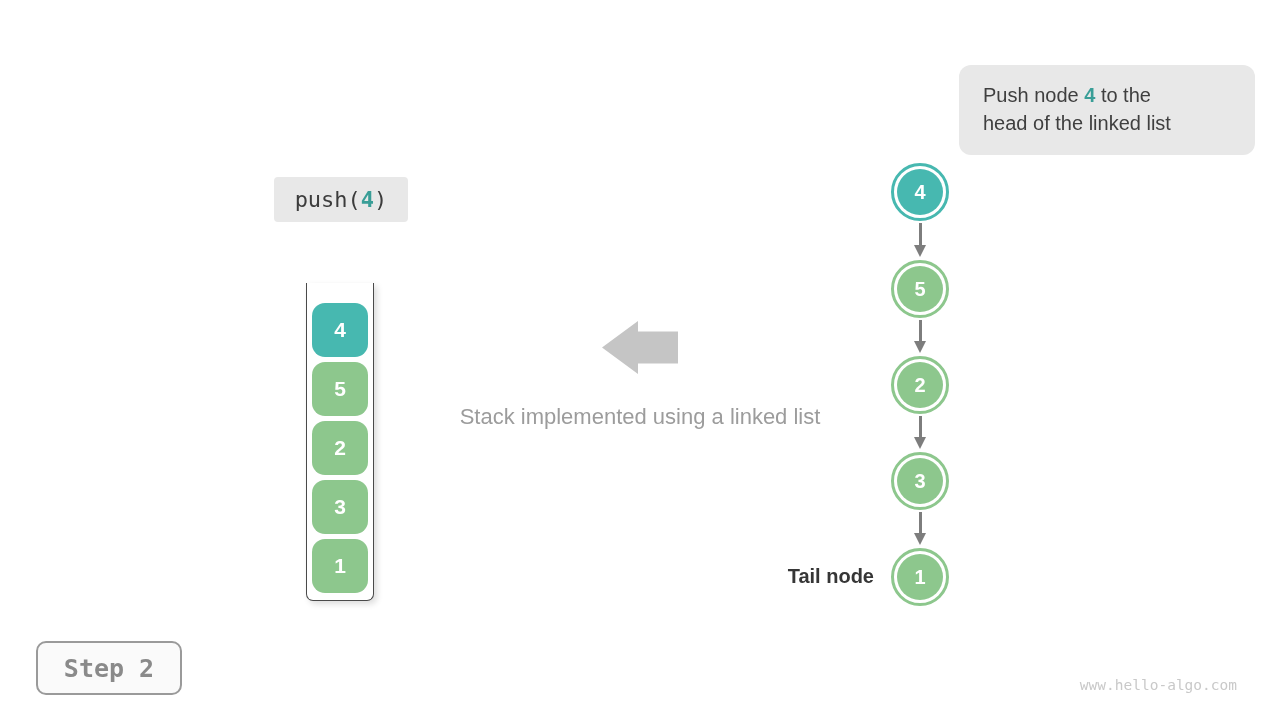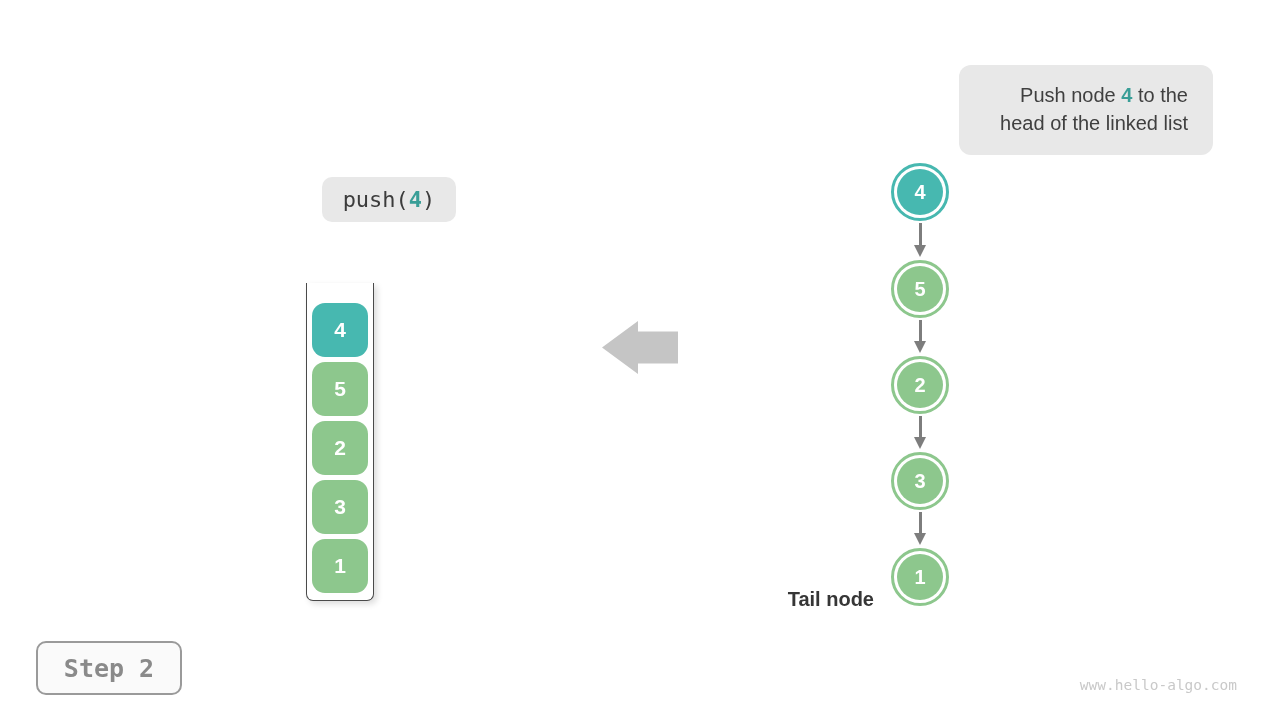--- a/index.html
+++ b/index.html
@@ -10,52 +10,50 @@
     height: 720px;
     background: #ffffff;
     overflow: hidden;
     font-family: "Liberation Sans", sans-serif;
   }
 
   
   .tip-box {
     position: absolute;
     left: 959px; top: 65px;
-    width: 254px; height: 90px;
+    width: 296px; height: 90px;
     background: #e8e8e8;
     border-radius: 12px;
-    text-align: right;
   }
   .tip-text {
     position: absolute;
     left: 24px; top: 16px;
     width: 205px;
     font-size: 20px;
     line-height: 28px;
     color: #3f3f3f;
   }
   .accent-num {
     color: #399e97;
     font-weight: bold;
   }
 
   
   .code-box {
     position: absolute;
     left: 274px; top: 177px;
     width: 134px; height: 45px;
     background: #e8e8e8;
-    border-radius: 10px;
+    border-radius: 4px;
     display: flex;
     align-items: center;
     justify-content: center;
     font-family: "DejaVu Sans Mono", monospace;
     font-size: 22px;
     color: #3c3c3c;
-    margin-left: 48px;
   }
 
   
   .stack-container {
     position: absolute;
     left: 306px; top: 283px;
     width: 68px; height: 318px;
     border-left: 1.5px solid #4a4a4a;
     border-right: 1.5px solid #4a4a4a;
     border-bottom: 1.5px solid #4a4a4a;
@@ -193,22 +191,23 @@
     <div class="stack-box" style="top:79px">5</div>
     <div class="stack-box" style="top:138px">2</div>
     <div class="stack-box" style="top:197px">3</div>
     <div class="stack-box" style="top:256px">1</div>
   </div>
 
   <svg class="big-arrow" width="76" height="53" viewBox="0 0 76 53">
     <polygon points="0,26.5 36,0 36,10.5 76,10.5 76,42.5 36,42.5 36,53" fill="#c5c5c5"></polygon>
   </svg>
 
-
-  <div class="node-label" style="top:588px">Tail node</div>
+  <div class="caption">Stack implemented using a linked list</div>
+
+  <div class="node-label" style="top:565px">Tail node</div>
 
   <div class="ll-node teal" style="top:163px">
     <div class="inner">4</div>
   </div>
   <div class="ll-node" style="top:260px">
     <div class="inner">5</div>
   </div>
   <div class="ll-node" style="top:356px">
     <div class="inner">2</div>
   </div>

